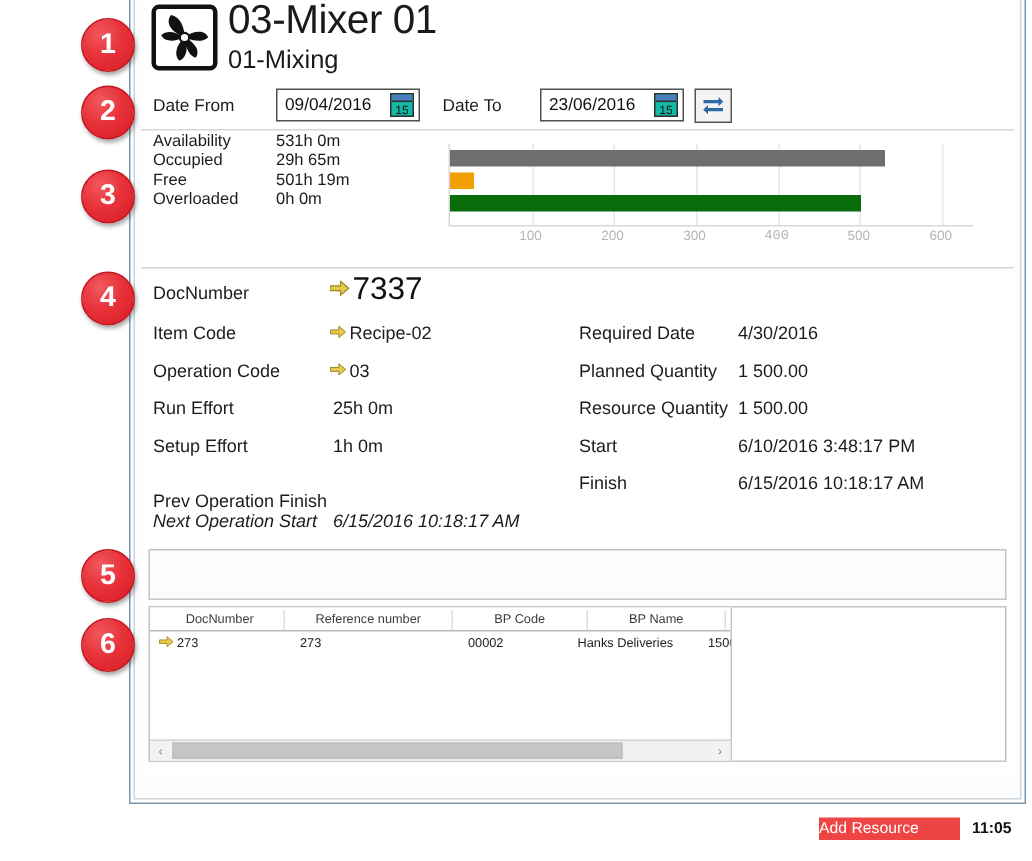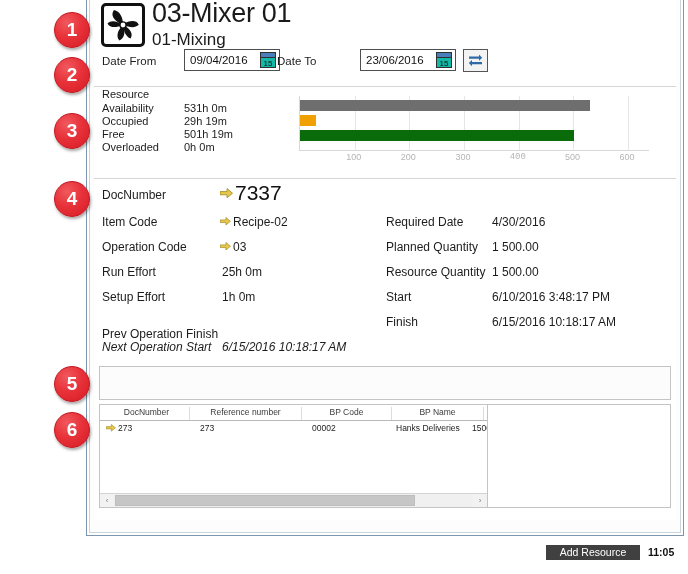--- a/index.html
+++ b/index.html
@@ -82,30 +82,30 @@
     top: 30px;
     font-size: 17px;
     color: #1a1a1a;
     white-space: nowrap;
   }
 
   
   .date-row {
     position: absolute;
     left: 8px;
-    top: 51px;
+    top: 61px;
     width: 570px;
     height: 26px;
   }
   .lbl {
     font-size: 11.5px;
     color: #1c1c1c;
   }
   .date-label-from { position: absolute; left: 0px;   top: 6px; }
-  .date-label-to   { position: absolute; left: 175px; top: 6px; }
+  .date-label-to   { position: absolute; left: 175px; top: 6px; padding-left: 18px; }
 
   .date-field {
     position: absolute;
     top: 0px;
     width: 96px;
     height: 22px;
     border: 1px solid #4f4f4f;
     background: #ffffff;
     box-sizing: border-box;
   }
@@ -359,25 +359,25 @@
     box-sizing: border-box;
   }
 
   
   .add-btn {
     position: absolute;
     left: 546px;
     top: 545px;
     width: 94px;
     height: 15px;
-    background: #404040;
+    background: #ef4444;
     color: #ffffff;
     font-size: 10.5px;
     line-height: 15px;
-    text-align: center;
+    text-align: left;
   }
   .time-lbl {
     position: absolute;
     left: 648px;
     top: 545px;
     font-size: 10.5px;
     line-height: 15px;
     color: #111111;
     font-weight: bold;
   }
@@ -449,28 +449,27 @@
             <svg width="17" height="17" viewBox="0 0 17 17">
               <path d="M2 4.6 h10 v-2 l3.2 3.1 -3.2 3.1 v-2 h-10 z" fill="#2f6aa8"></path>
               <path d="M15 12.2 h-10 v2 l-3.2 -3.1 3.2 -3.1 v2 h10 z" fill="#2f6aa8"></path>
             </svg>
           </div>
         </div>
 
         <div class="hr" style="top:88px"></div>
 
         <div class="res-block">
-          <div class="res-title">Resource</div>
           <div class="res-line">
             <span class="k">Availability</span>
             <span class="v">531h 0m</span>
           </div>
           <div class="res-line">
             <span class="k">Occupied</span>
-            <span class="v">29h 19m</span>
+            <span class="v">29h 65m</span>
           </div>
           <div class="res-line">
             <span class="k">Free</span>
             <span class="v">501h 19m</span>
           </div>
           <div class="res-line">
             <span class="k">Overloaded</span>
             <span class="v">0h 0m</span>
           </div>
         </div>
@@ -583,21 +582,21 @@
               <div class="gh" style="left:384px;width:40px;"></div>
             </div>
             <div class="grid-row">
               <span class="gc" style="left:6px;">
                 <svg class="arrow-ic" width="10" height="8" viewBox="0 0 13 11">
                   <path d="M0 3.6 h7 v-3 l5.5 4.6 -5.5 4.6 v-3 h-7 z" fill="#e8c84a" stroke="#9a8520" stroke-width="0.8"></path>
                 </svg><span>273</span>
               </span>
               <span class="gc" style="left:100px;">273</span>
               <span class="gc" style="left:212px;">00002</span>
-              <span class="gc" style="left:296px;">Hanks Deliveries</span>
+              <span class="gc" style="left:285px;">Hanks Deliveries</span>
               <span class="gc" style="left:372px;">1500</span>
             </div>
 
             <div class="hscroll">
               <div class="hs-arrow left">‹</div>
               <div class="hs-thumb"></div>
               <div class="hs-arrow right">›</div>
             </div>
           </div>
         </div>

